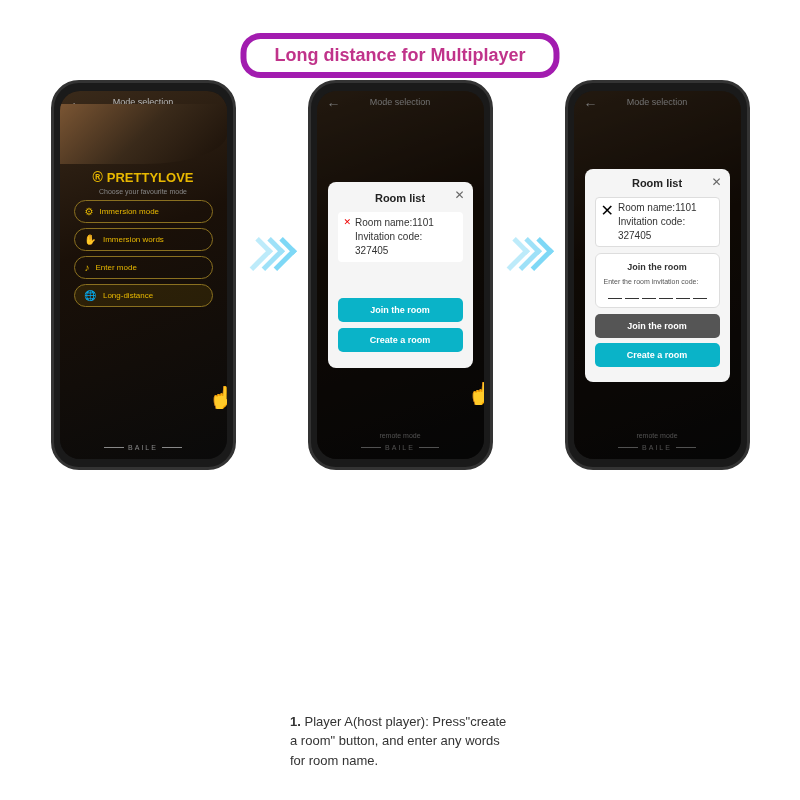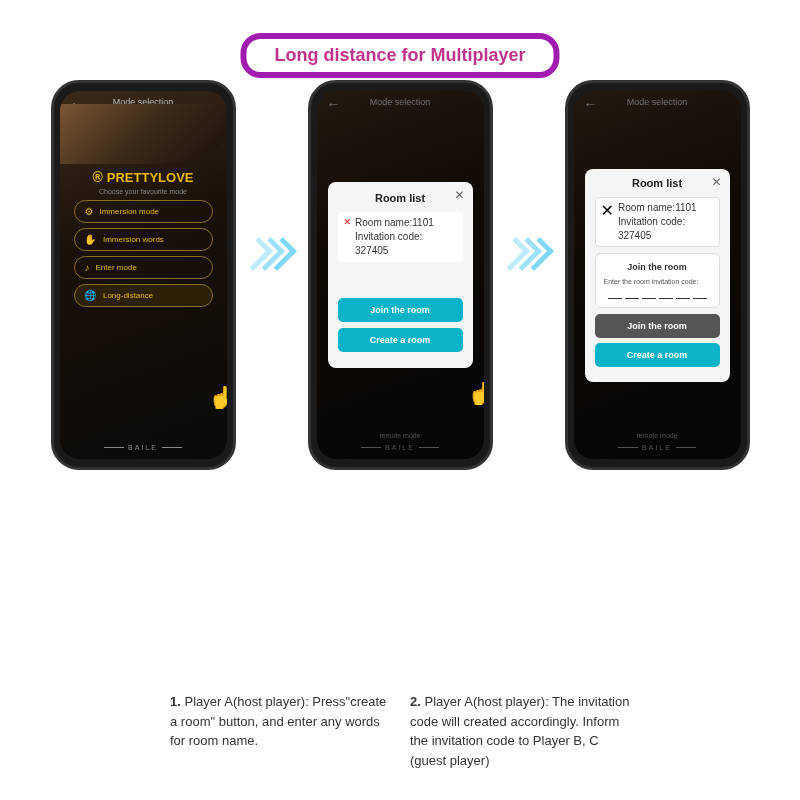--- a/index.html
+++ b/index.html
@@ -589,18 +589,13 @@
   </div>
 
 </div>
 
 <div class="instructions">
   <div class="instruction-block">
     <p>
       <strong>1. </strong><span>Player A(host player): Press"create a room" button, and enter any words for room name.</span>
     </p>
   </div>
-  <div class="instruction-block">
-    <p>
-      <strong>2. </strong><span>Player A(host player): The invitation code will created accordingly. Inform the invitation code to Player B, C (guest player)</span>
-    </p>
-  </div>
 </div>
 
 </body></html>

